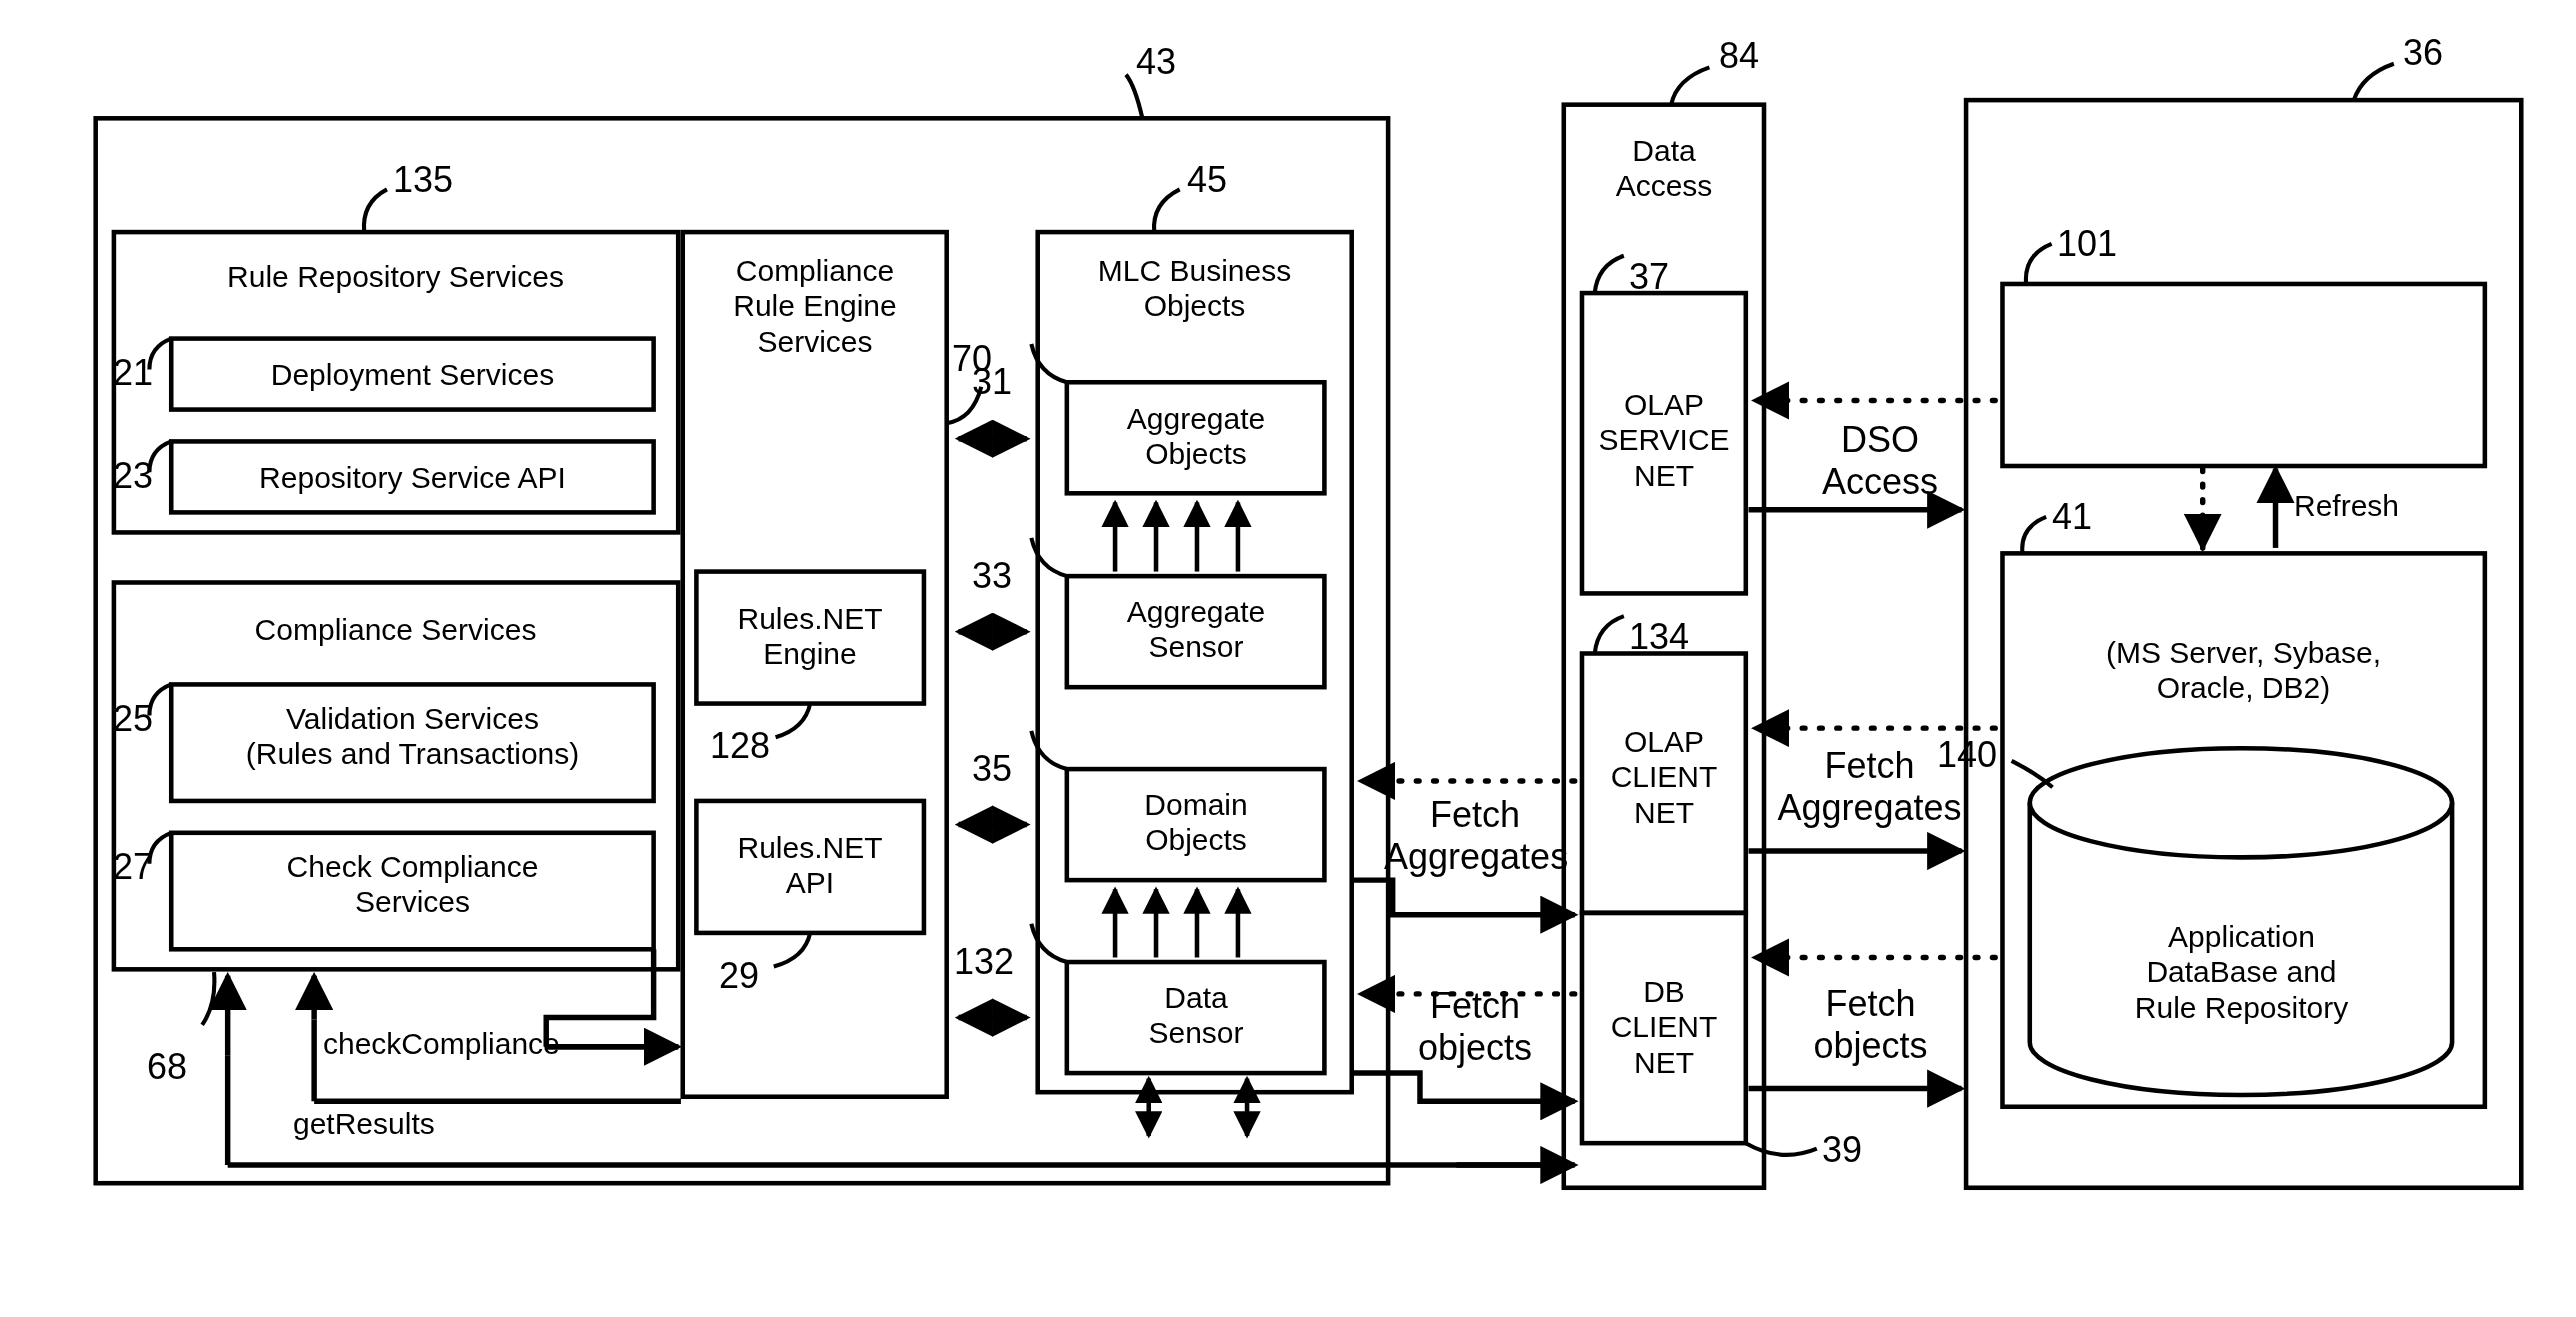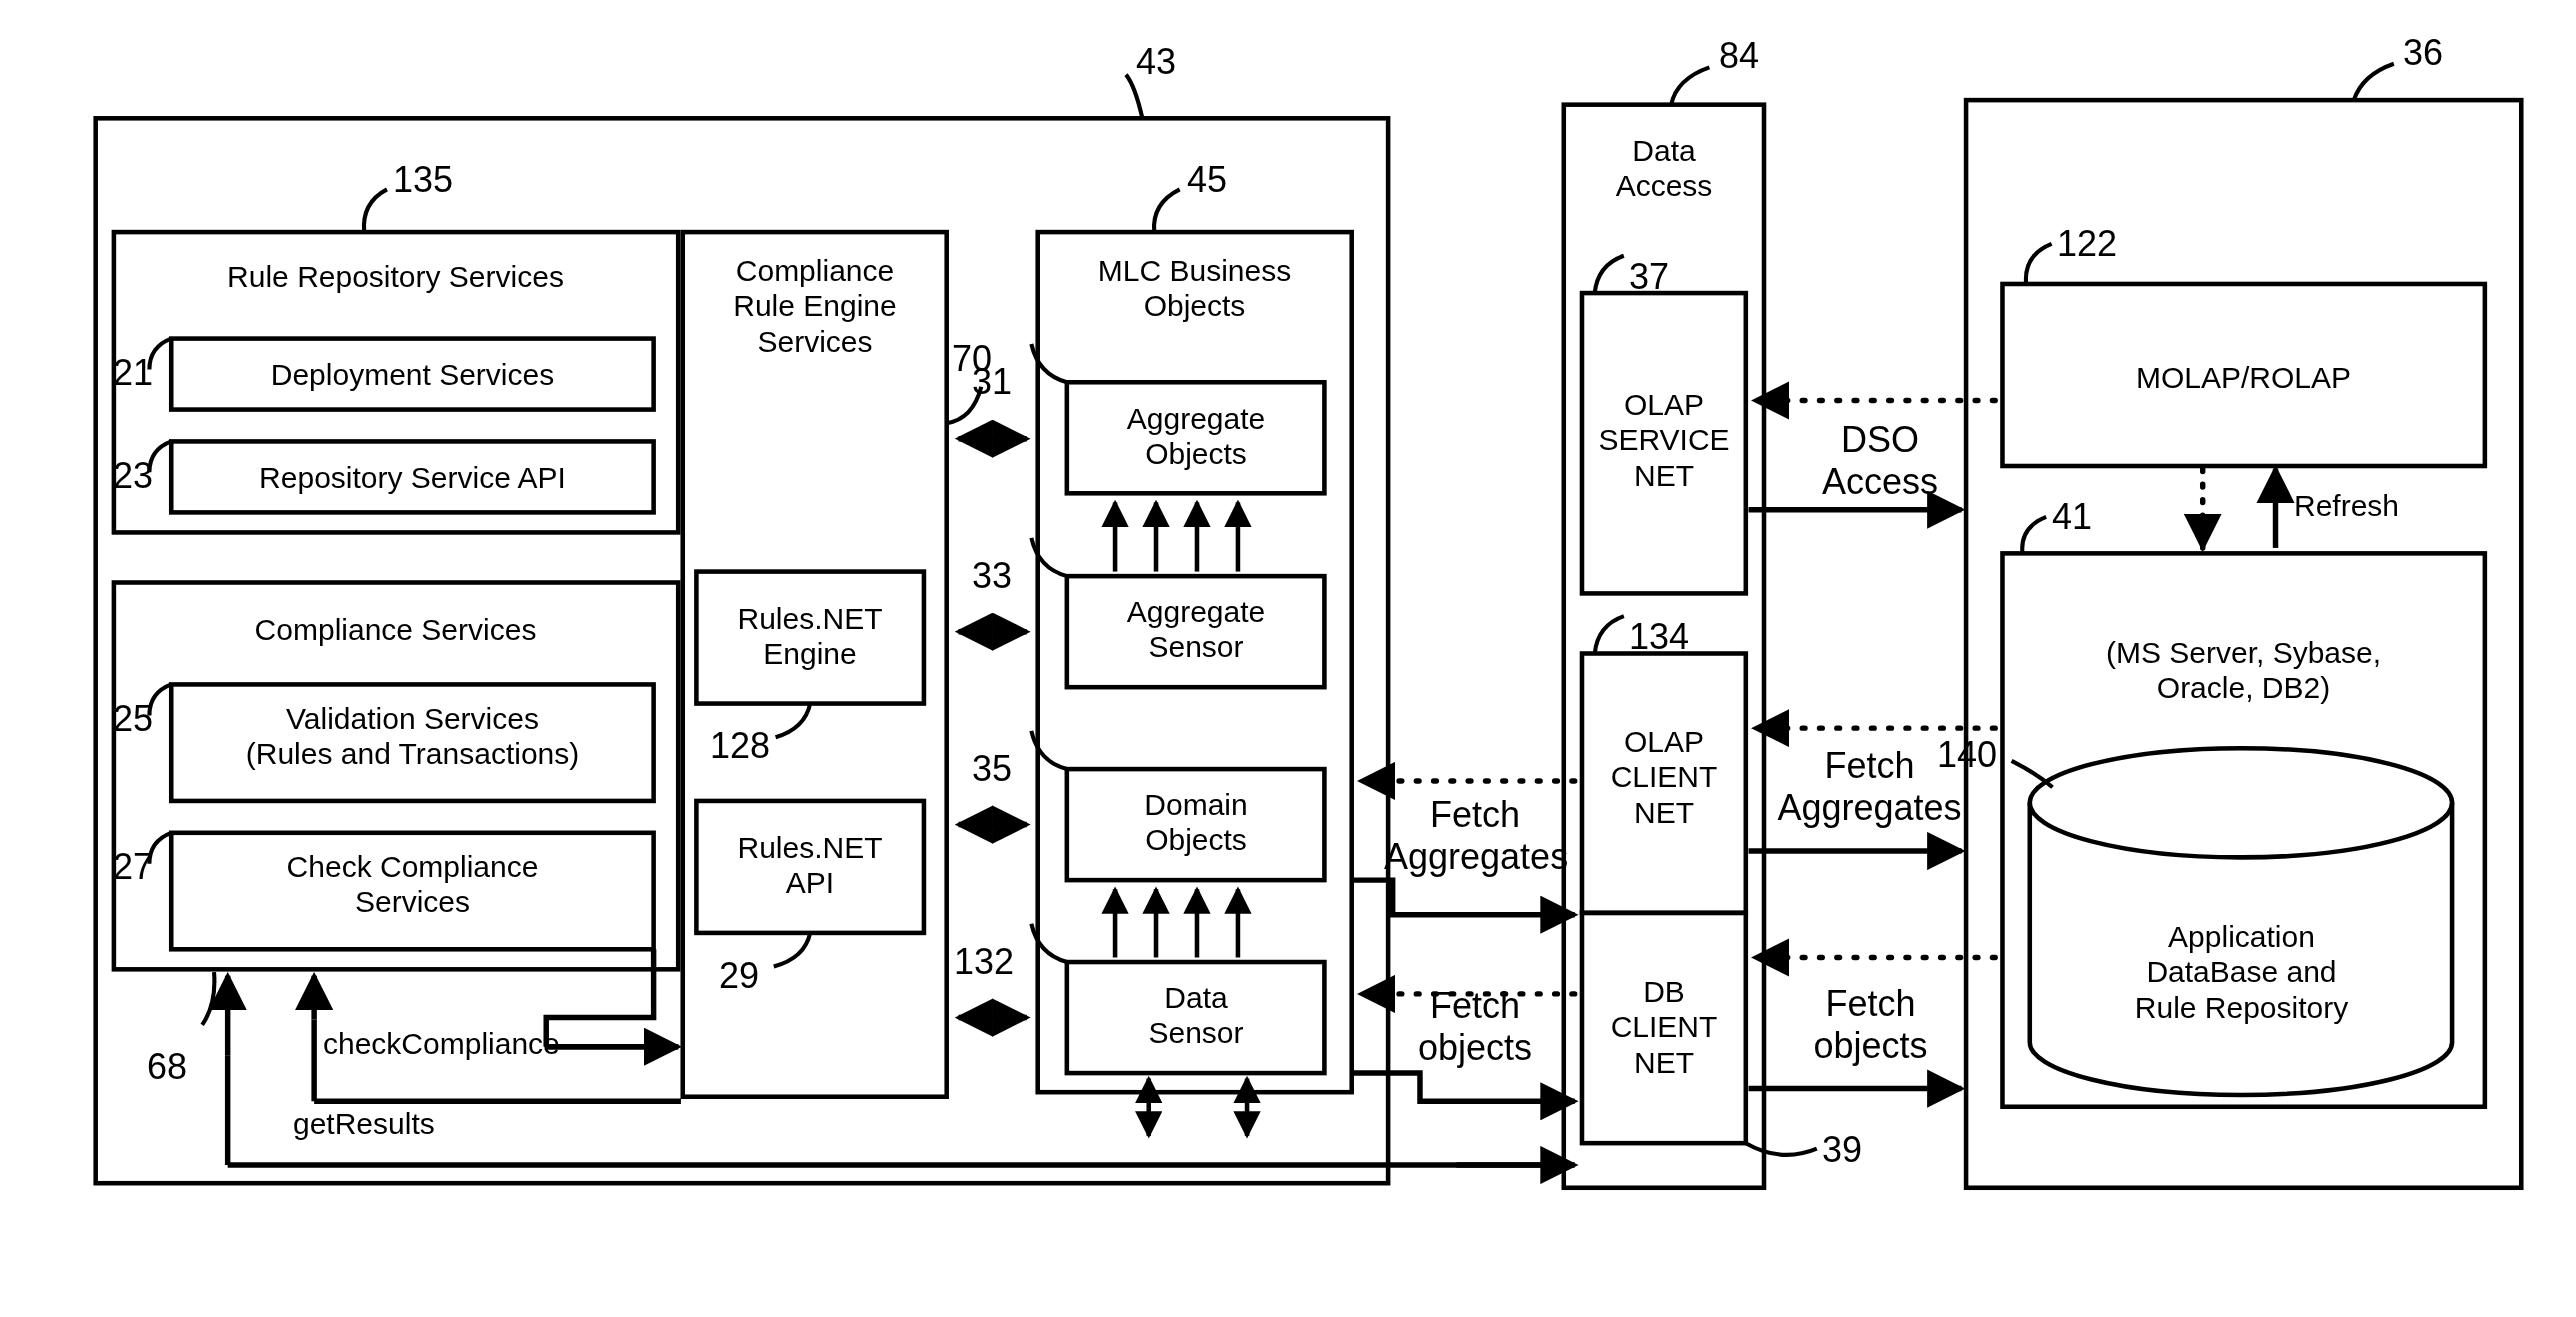--- a/index.html
+++ b/index.html
@@ -229,21 +229,20 @@
   <div class="lbl t-box" style="left:1584px; top:387px; width:160px;">OLAP
 SERVICE
 NET</div>
   <div class="lbl t-box" style="left:1584px; top:724px; width:160px;">OLAP
 CLIENT
 NET</div>
   <div class="lbl t-box" style="left:1584px; top:974px; width:160px;">DB
 CLIENT
 NET</div>
 
-  <div class="lbl t-box" style="left:2007px; top:360px; width:473px;">MOLAP/ROLAP</div>
   <div class="lbl t-box" style="left:2007px; top:635px; width:473px;">(MS Server, Sybase,
 Oracle, DB2)</div>
   <div class="lbl t-box" style="left:2048px; top:919px; width:387px;">Application
 DataBase and
 Rule Repository</div>
   <div class="lbl t-box" style="left:2294px; top:488px; width:200px; text-align:left;">Refresh</div>
 
   <div class="lbl t-flow" style="left:1798px; top:419px; width:164px;">DSO
 Access</div>
   <div class="lbl t-flow" style="left:1384px; top:794px; width:182px;">Fetch
@@ -277,18 +276,18 @@
   <div class="ref" style="left:954px; top:944px;">132</div>
 
   <div class="ref" style="left:710px; top:728px;">128</div>
   <div class="ref" style="left:719px; top:958px;">29</div>
   <div class="ref" style="left:147px; top:1049px;">68</div>
 
   <div class="ref" style="left:1629px; top:259px;">37</div>
   <div class="ref" style="left:1629px; top:619px;">134</div>
   <div class="ref" style="left:1822px; top:1132px;">39</div>
 
-  <div class="ref" style="left:2057px; top:226px;">122</div>
+  <div class="ref" style="left:2057px; top:226px;">101</div>
   <div class="ref" style="left:2052px; top:499px;">41</div>
   <div class="ref" style="left:1937px; top:737px;">140</div>
 
 </div>
 
 
 </body></html>

